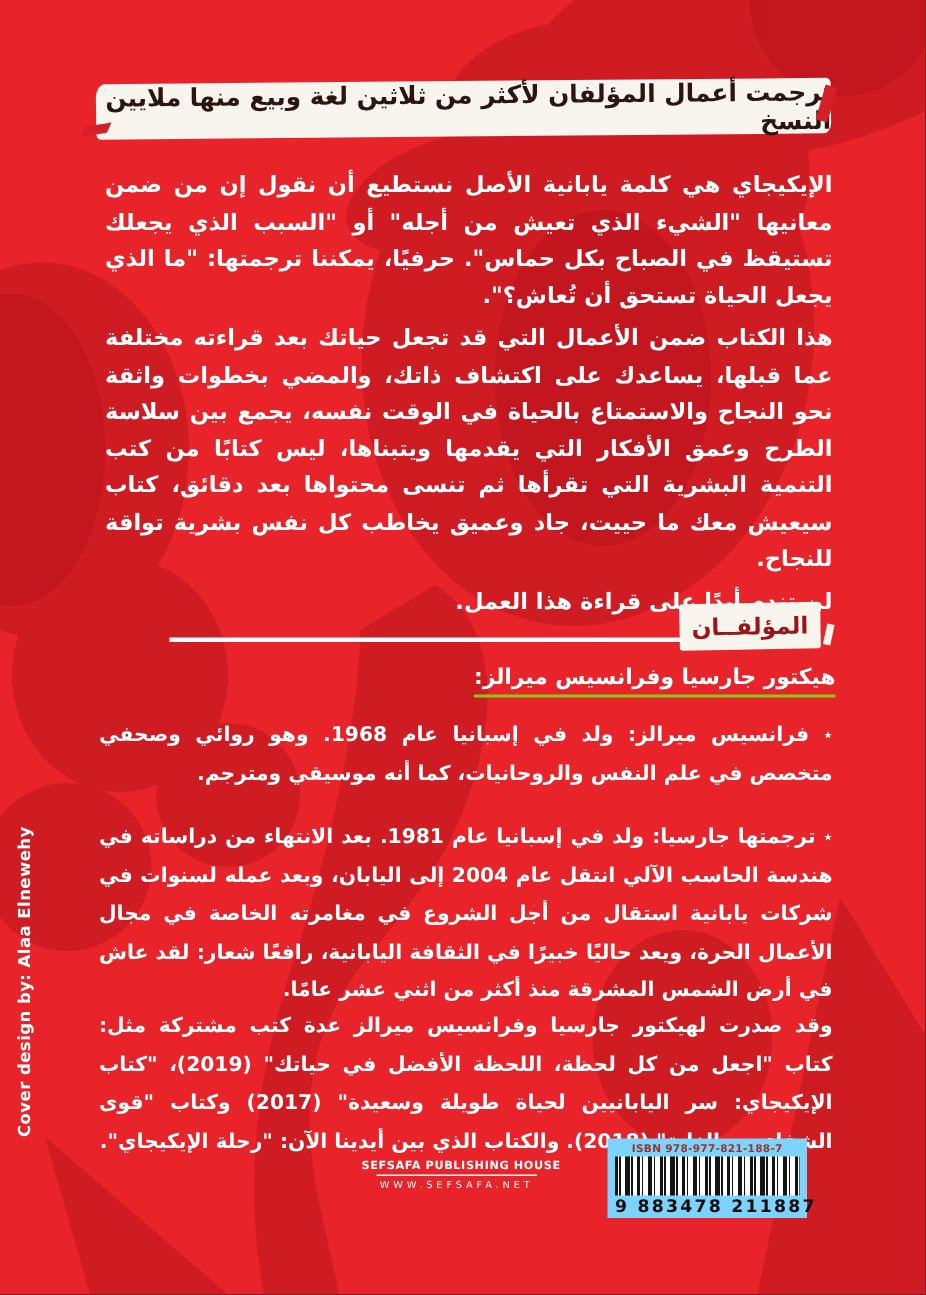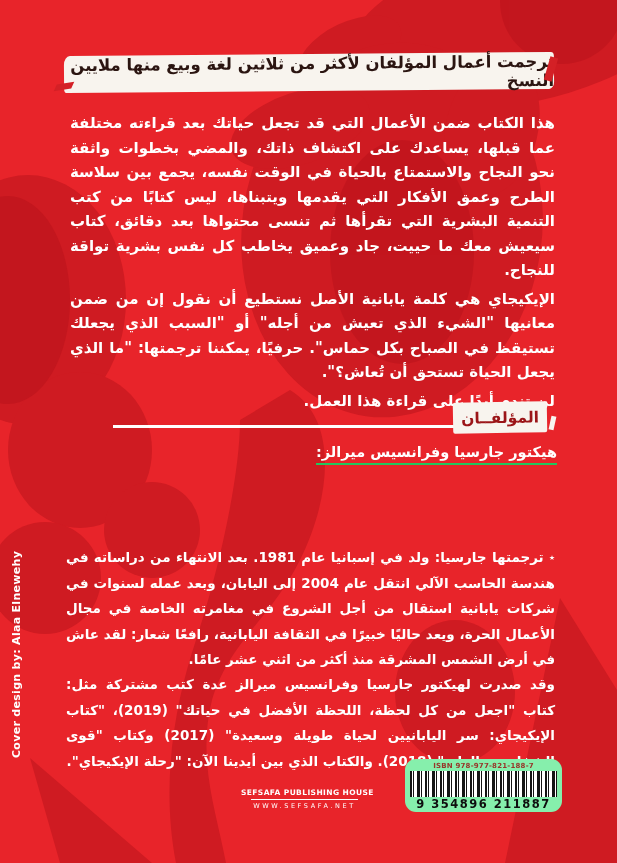--- a/index.html
+++ b/index.html
@@ -38,21 +38,21 @@
     position:absolute;right:70px;top:402px;width:94px;height:31px;
     background:#f8f4ee;border-radius:2px;transform:rotate(-1deg);
     display:flex;align-items:center;justify-content:center;
     direction:rtl;color:#9b1518;font-weight:700;font-size:15.5px;
   }
   .heading-tick{position:absolute;right:62px;top:416px;width:5px;height:14px;
     background:#f8f4ee;transform:rotate(12deg);}
   .subheading{
     position:absolute;right:60px;top:444px;direction:rtl;
     color:#fff;font-weight:700;font-size:14.5px;
-    border-bottom:2px solid #22c55e;padding-bottom:3px;
+    border-bottom:2px solid #84cc16;padding-bottom:3px;
   }
   .smalltext{
     position:absolute;right:62px;left:66px;
     direction:rtl;text-align:justify;text-align-last:right;
     color:#fff;font-weight:700;font-size:13.5px;line-height:25.5px;margin:0;
   }
   .bio1{top:477px;}
   .bio2{top:545px;}
   .works{top:672px;}
   .bio-name{text-decoration:none;}
@@ -61,28 +61,28 @@
   
   .credit{
     position:absolute;left:10px;top:758px;transform:rotate(-90deg);
     transform-origin:0 0;white-space:nowrap;
     color:#fff;font-weight:700;font-size:11px;letter-spacing:.3px;
   }
 
   
   .publisher{position:absolute;left:241px;top:770px;width:127px;text-align:center;color:#fff;}
   .publisher-logo{font-size:29px;font-weight:700;line-height:33px;letter-spacing:-1px;}
-  .publisher-name{font-size:7.5px;font-weight:700;letter-spacing:.4px;margin-top:18px;white-space:nowrap;}
+  .publisher-name{font-size:7.5px;font-weight:700;letter-spacing:.4px;margin-top:2px;white-space:nowrap;}
   .publisher-rule{height:1px;background:#fff;margin:2px 10px;}
   .publisher-site{font-size:6.5px;font-weight:400;letter-spacing:2.6px;white-space:nowrap;}
 
   
   .barcode{
-    position:absolute;left:405px;top:759px;width:157px;height:53px;
-    background:#86efac;border-radius:11px;box-sizing:border-box;padding:3px 5px 3px;
+    position:absolute;left:405px;top:759px;width:133px;height:53px;
+    background:#7dd3fc;border-radius:0;box-sizing:border-box;padding:3px 5px 3px;
   }
   .barcode-label{font-size:7px;font-weight:700;color:#97352a;text-align:center;
     letter-spacing:.2px;white-space:nowrap;}
   .barcode-bars{height:26px;margin-top:1px;
     background:repeating-linear-gradient(90deg,
       #141414 0 2px,#fff 2px 3px,#141414 3px 4px,#fff 4px 7px,
       #141414 7px 10px,#fff 10px 11px,#141414 11px 12px,#fff 12px 15px);}
   .barcode-number{font-size:11.5px;font-weight:700;color:#0e0e0e;text-align:center;
     letter-spacing:1.5px;margin-top:0;white-space:nowrap;}
 </style>
@@ -114,49 +114,54 @@
     </g>
   </svg>
 
   <div class="banner">
     <span>ترجمت أعمال المؤلفان لأكثر من ثلاثين لغة وبيع منها ملايين النسخ</span>
   </div>
   <div class="banner-tick-left"></div>
   <div class="banner-tick-right"></div>
 
   <div class="desc">
+    <p>الإيكيجاي هي كلمة يابانية الأصل نستطيع أن نقول إن من ضمن معانيها "الشيء الذي تعيش من أجله" أو "السبب الذي يجعلك تستيقظ في الصباح بكل حماس". حرفيًا، يمكننا ترجمتها: "ما الذي يجعل الحياة تستحق أن تُعاش؟".</p>
     <p>هذا الكتاب ضمن الأعمال التي قد تجعل حياتك بعد قراءته مختلفة عما قبلها، يساعدك على اكتشاف ذاتك، والمضي بخطوات واثقة نحو النجاح والاستمتاع بالحياة في الوقت نفسه، يجمع بين سلاسة الطرح وعمق الأفكار التي يقدمها ويتبناها، ليس كتابًا من كتب التنمية البشرية التي تقرأها ثم تنسى محتواها بعد دقائق، كتاب سيعيش معك ما حييت، جاد وعميق يخاطب كل نفس بشرية تواقة للنجاح.</p>
-    <p>الإيكيجاي هي كلمة يابانية الأصل نستطيع أن نقول إن من ضمن معانيها "الشيء الذي تعيش من أجله" أو "السبب الذي يجعلك تستيقظ في الصباح بكل حماس". حرفيًا، يمكننا ترجمتها: "ما الذي يجعل الحياة تستحق أن تُعاش؟".</p>
     <p>لن تندم أبدًا على قراءة هذا العمل.</p>
   </div>
 
   <div class="authors-rule"></div>
   <div class="authors-heading">
     <span>المؤلفــان</span>
   </div>
   <div class="heading-tick"></div>
 
   <div class="subheading">هيكتور جارسيا وفرانسيس ميرالز:</div>
 
+  <p class="smalltext bio1">
+    <span class="bio-marker">٭</span>
+    <b class="bio-name">فرانسيس ميرالز:</b>
+    <span>ولد في إسبانيا عام 1968. وهو روائي وصحفي متخصص في علم النفس والروحانيات، كما أنه موسيقي ومترجم.</span>
+  </p>
 
   <p class="smalltext bio2">
     <span class="bio-marker">٭</span>
     <b class="bio-name">ترجمتها جارسيا:</b>
     <span>ولد في إسبانيا عام 1981. بعد الانتهاء من دراساته في هندسة الحاسب الآلي انتقل عام 2004 إلى اليابان، وبعد عمله لسنوات في شركات يابانية استقال من أجل الشروع في مغامرته الخاصة في مجال الأعمال الحرة، ويعد حاليًا خبيرًا في الثقافة اليابانية، رافعًا شعار: لقد عاش في أرض الشمس المشرقة منذ أكثر من اثني عشر عامًا.</span>
   </p>
 
   <p class="smalltext works">وقد صدرت لهيكتور جارسيا وفرانسيس ميرالز عدة كتب مشتركة مثل: كتاب "اجعل من كل لحظة، اللحظة الأفضل في حياتك" (2019)، "كتاب الإيكيجاي: سر اليابانيين لحياة طويلة وسعيدة" (2017) وكتاب "قوى الشفاء من الغابة" (2018). والكتاب الذي بين أيدينا الآن: "رحلة الإيكيجاي".</p>
 
   <div class="credit">Cover design by: Alaa Elnewehy</div>
 
   <div class="publisher">
     <div class="publisher-name">SEFSAFA PUBLISHING HOUSE</div>
     <div class="publisher-rule"></div>
     <div class="publisher-site">WWW.SEFSAFA.NET</div>
   </div>
 
   <div class="barcode">
     <div class="barcode-label">ISBN 978-977-821-188-7</div>
     <div class="barcode-bars"></div>
-    <div class="barcode-number">9 354896 211887</div>
+    <div class="barcode-number">9 883478 211887</div>
   </div>
 
 </div>
 
 </body></html>

